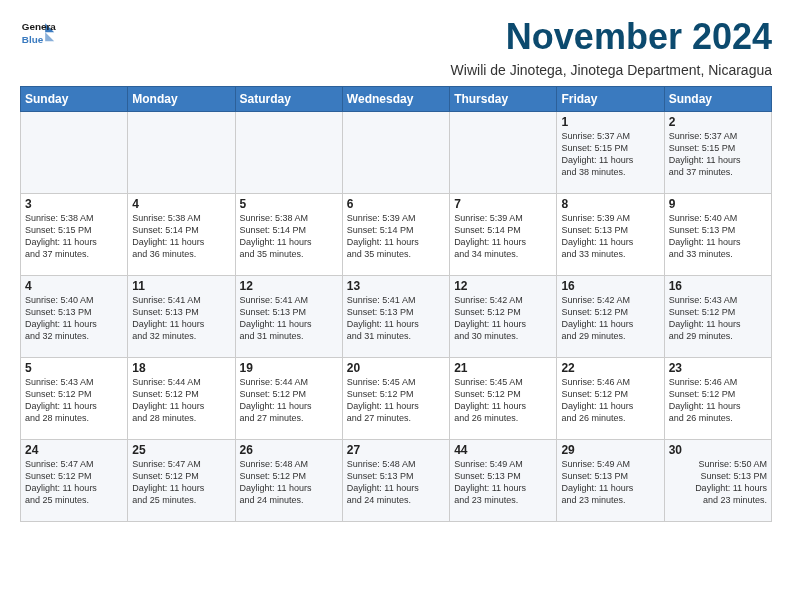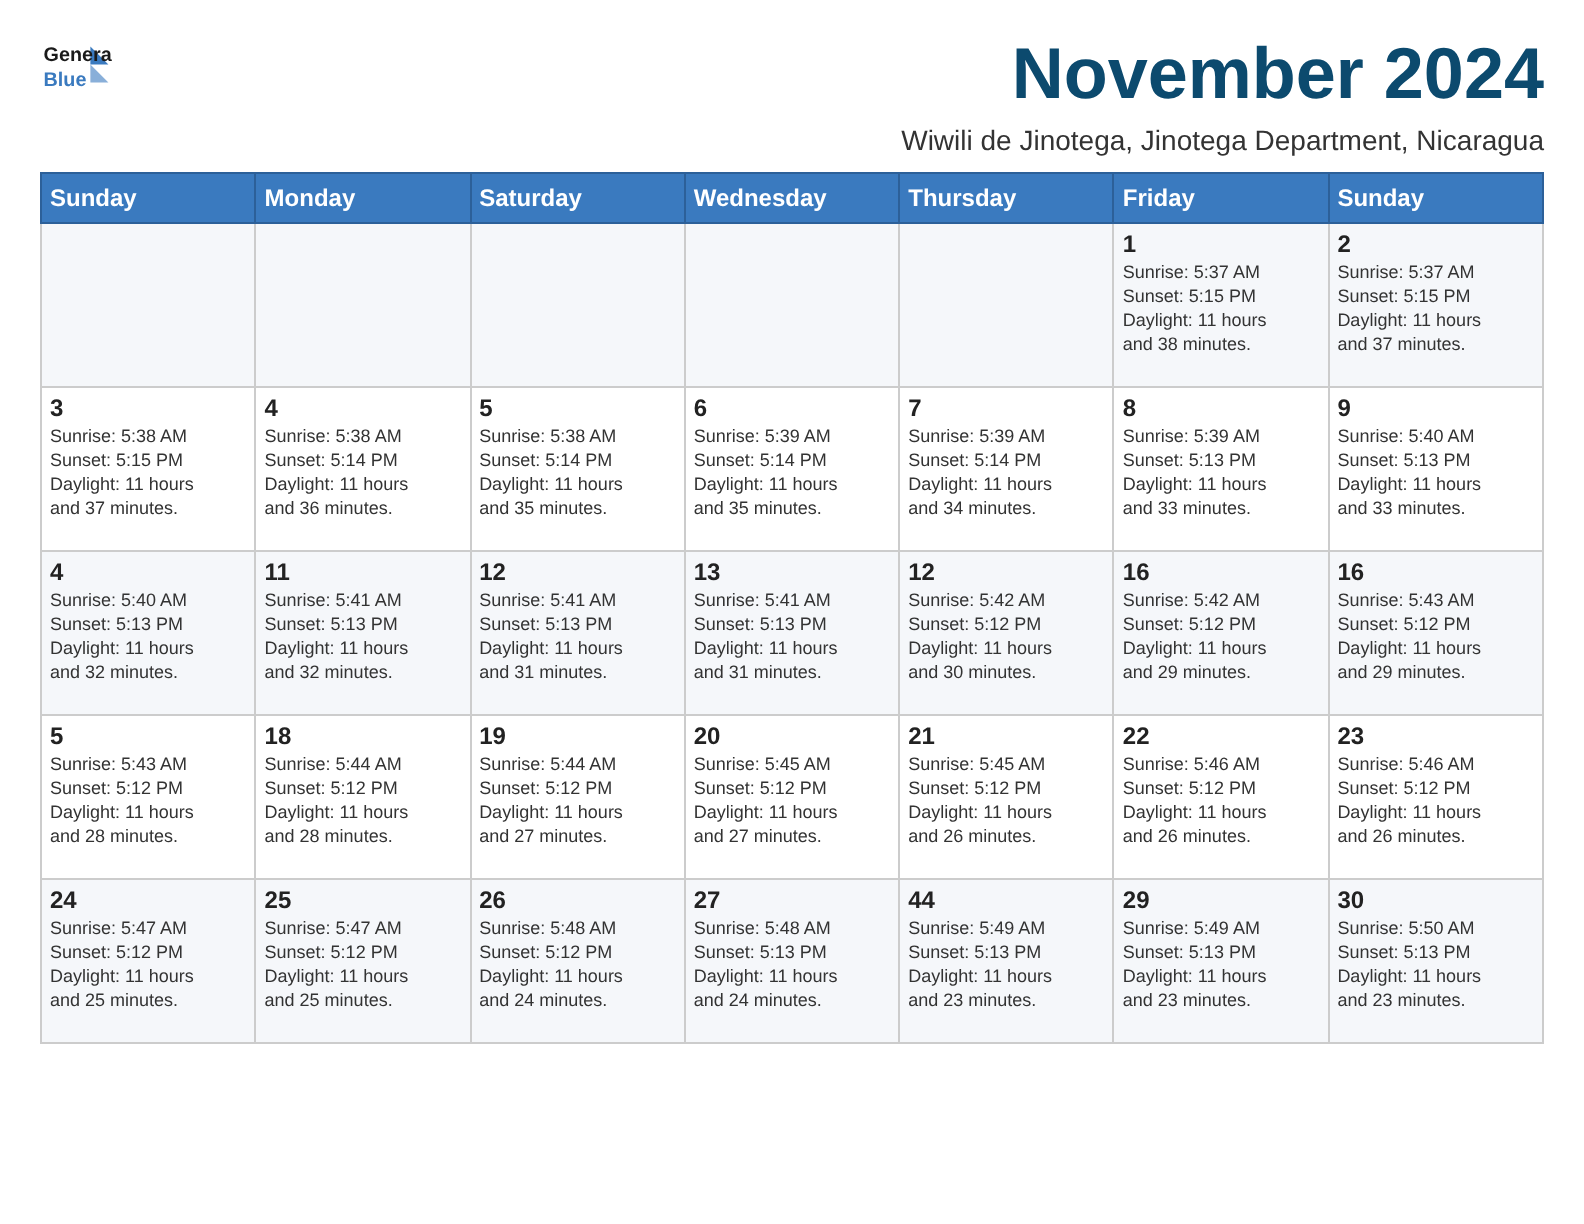--- a/index.html
+++ b/index.html
@@ -328,21 +328,21 @@
           </td>
           <td>
             <span class="day-num">29</span>
             <div class="day-info" style="white-space: pre-line;">Sunrise: 5:49 AM
 Sunset: 5:13 PM
 Daylight: 11 hours
 and 23 minutes.</div>
           </td>
           <td>
             <span class="day-num">30</span>
-            <div class="day-info" style="white-space: pre-line;">Sunrise: 5:50 AM
+            <div class="day-info" style="white-space: pre-line; text-align: right;">Sunrise: 5:50 AM
 Sunset: 5:13 PM
 Daylight: 11 hours
 and 23 minutes.</div>
           </td>
         </tr>
       </tbody>
   </table>
 </div>
 
 </body></html>

